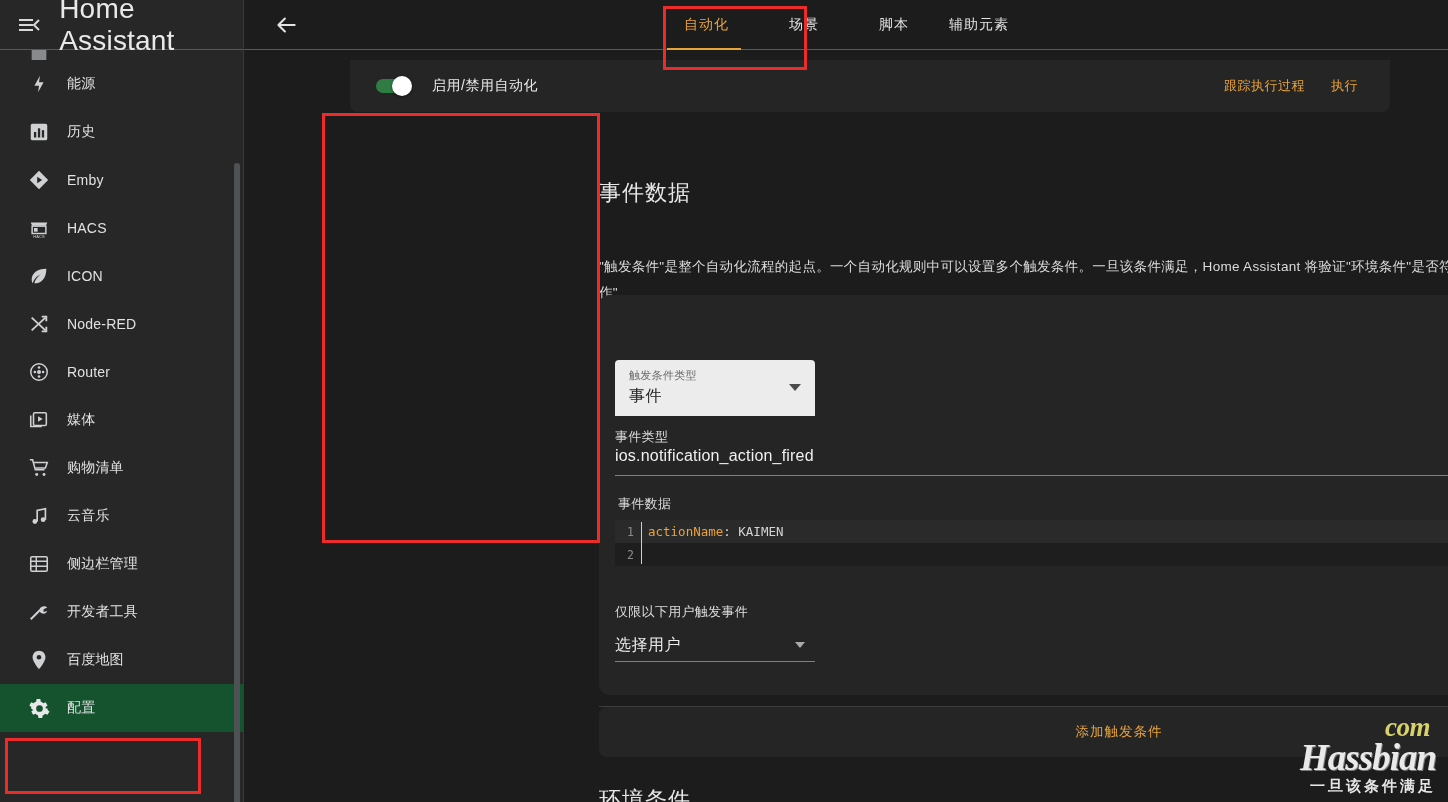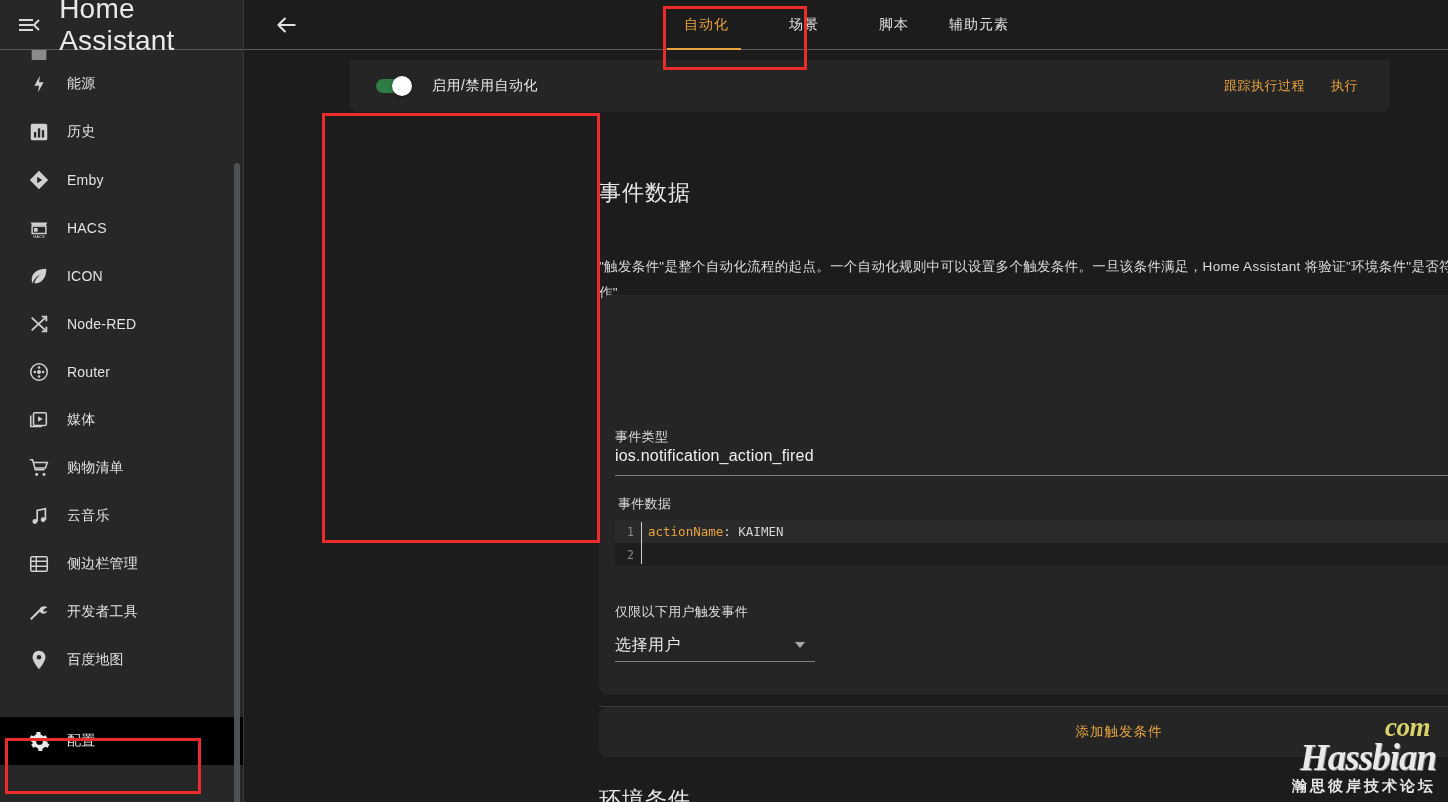--- a/index.html
+++ b/index.html
@@ -51,21 +51,21 @@
     display: flex; align-items: center; justify-content: center;
     color: #c9ccce;
   }
   .side-item .si-icon svg { display: block; }
   .side-item .si-label {
     font-size: 14px; color: #e1e1e2; font-weight: 500;
     letter-spacing: .2px;
     white-space: nowrap;
   }
   .side-item.partial { height: 10px; overflow: hidden; opacity:.85; }
-  .side-item.selected { background: #000000; margin-top: 33px; }
+  .side-item.selected { background: #14532d; }
   .sb-track {
     position: absolute; right: 2px; top: 55px; width: 6px; bottom: 18px;
     background: transparent;
   }
   .sb-thumb {
     position: absolute; right: 2px; top: 58px; width: 6px; height: 720px;
     background: #4f5255; border-radius: 3px;
   }
   .sidebar-divider {
     position: absolute; top: 0; right: 0; width: 1px; height: 802px;
@@ -509,20 +509,25 @@
           <div class="tb-link">执行</div>
         </div>
       </div>
 
       <div class="section-title" style="left:355px; top:128px;">事件数据</div>
       <div class="section-desc">"触发条件"是整个自动化流程的起点。一个自动化规则中可以设置多个触发条件。一旦该条件满足，Home Assistant 将验证"环境条件"是否符合，如果符合，则执行"动作"。</div>
       <div class="desc-link">详细了解触发条件</div>
 
       <div class="trigger-card">
 
+        <div class="select-box">
+          <div class="sb-label">触发条件类型</div>
+          <div class="sb-value">事件</div>
+          <div class="sb-arrow"></div>
+        </div>
 
         <div class="field-label" style="left:16px; top:133px;">事件类型</div>
         <div class="field-value" style="left:16px; top:152px;">ios.notification_action_fired</div>
         <div class="field-underline" style="left:16px; top:180px; width:1008px;"></div>
 
         <div class="field-label" style="left:19px; top:200px;">事件数据</div>
 
         <div class="code-editor">
           <div class="code-gutter"></div>
           <div class="code-line l1">
@@ -550,21 +555,21 @@
         <div class="lbl">添加触发条件</div>
       </div>
 
       <div class="section-title" style="left:355px; top:735px;">环境条件</div>
 
       <div class="watermark">
         <div>
           <span class="wm-com">com</span>
         </div>
         <div class="wm-main">Hassbian</div>
-        <div class="wm-sub">瀚思彼岸技术论坛</div>
+        <div class="wm-sub">一旦该条件满足</div>
       </div>
 
     </div>
   </div>
 
   <div class="ann" style="left:663px; top:6px; width:144px; height:64px;"></div>
   <div class="ann" style="left:322px; top:113px; width:278px; height:430px;"></div>
   <div class="ann" style="left:5px; top:738px; width:196px; height:56px;"></div>
 
 </div>

